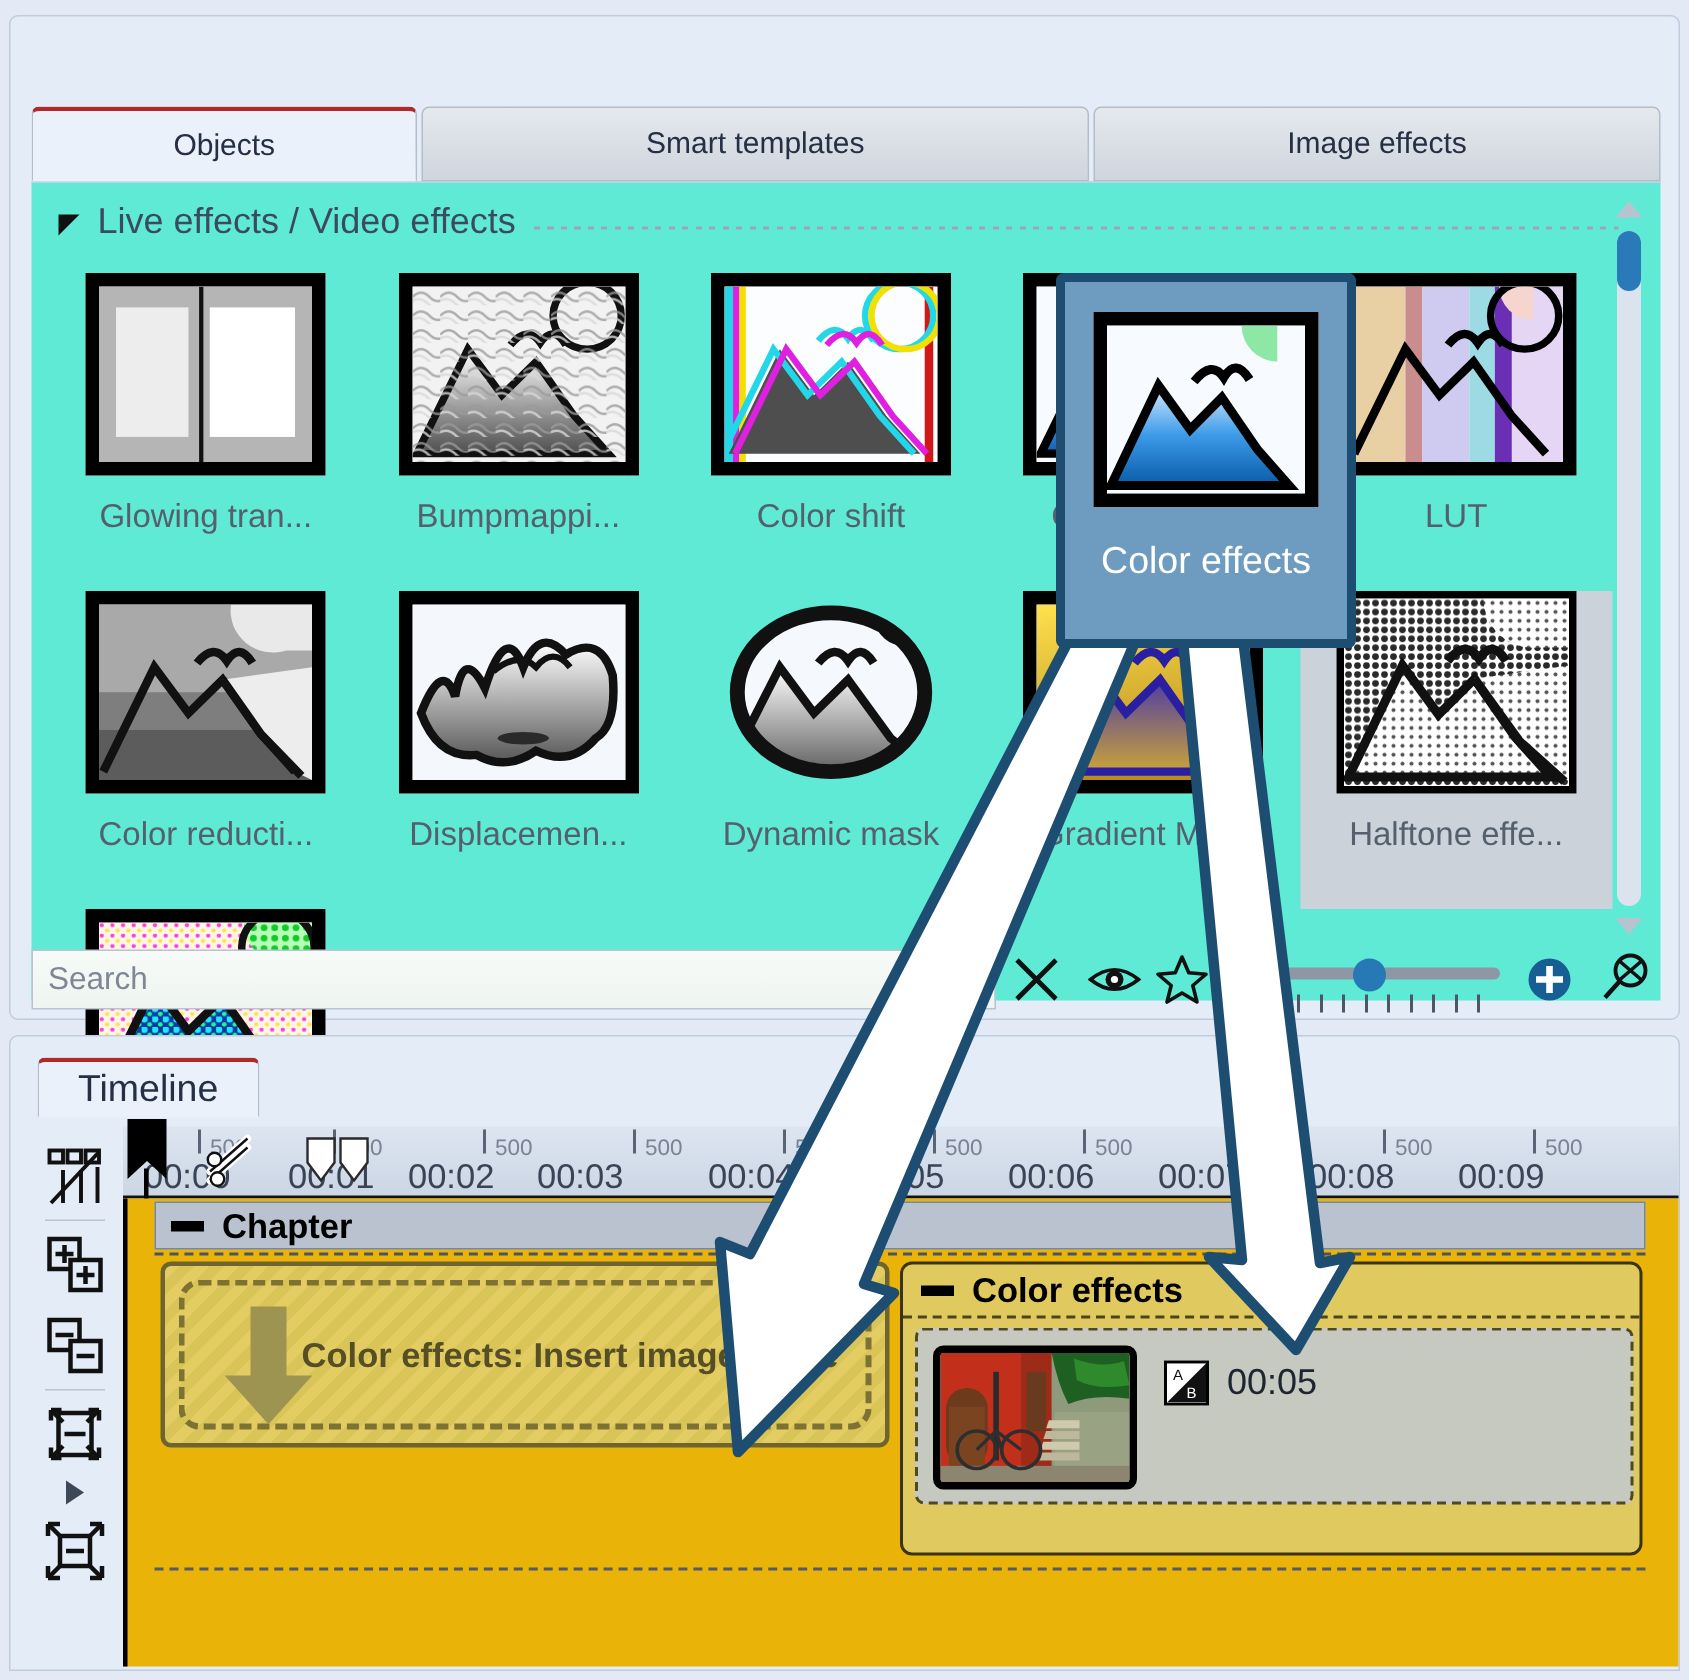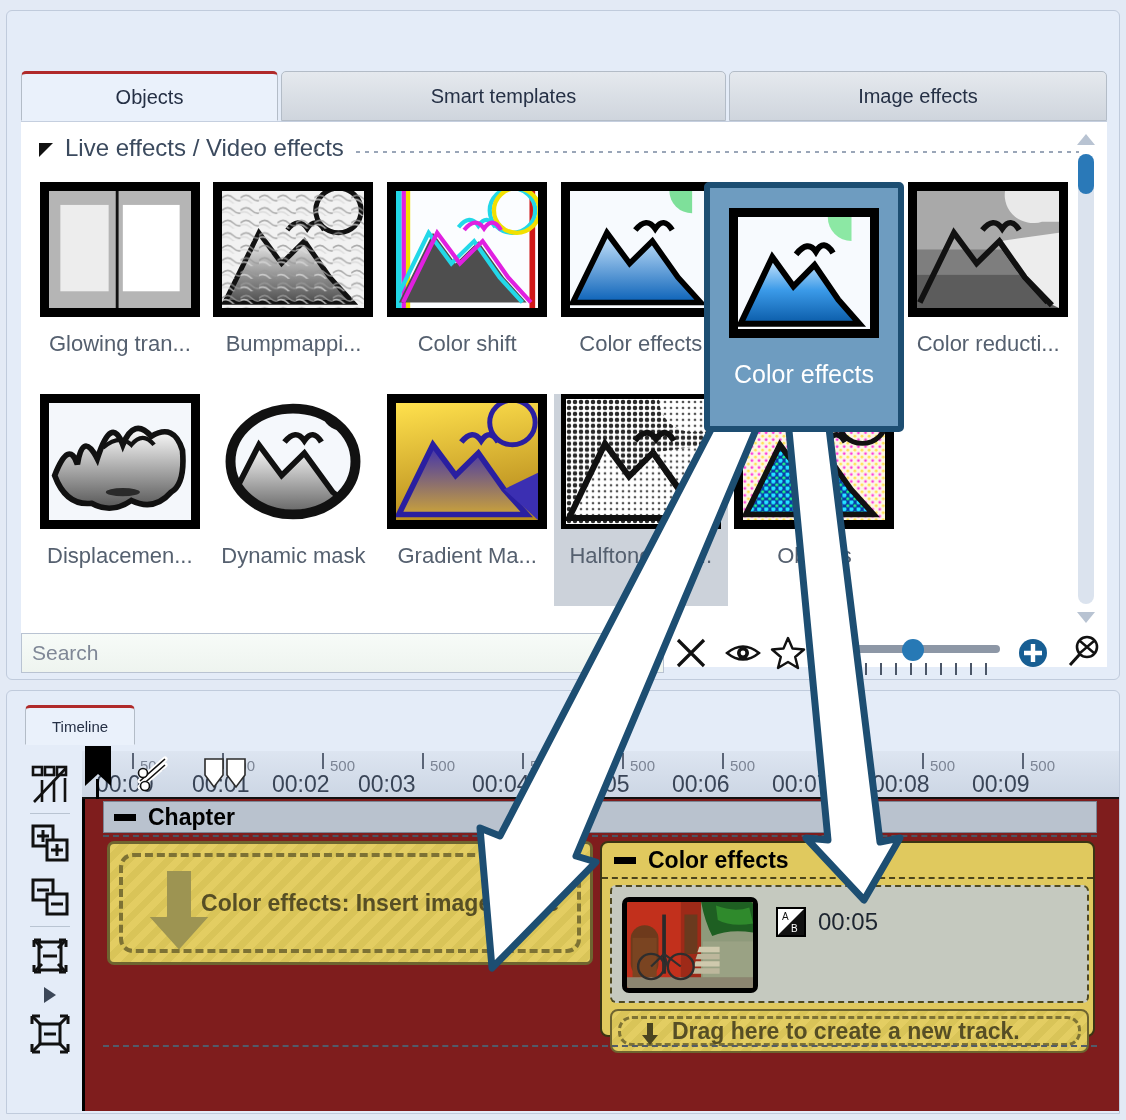--- a/index.html
+++ b/index.html
@@ -48,38 +48,38 @@
     font-size:20px; color:#253045;
     cursor:default;
   }
   .tab-sub.s1{ flex:0 0 257px; background:#eaf1fb; border-bottom-color:#eaf1fb;
                border-top:3px solid #b02a2a; position:relative; z-index:3;}
   .tab-sub.s2{ flex:0 0 445px }
   .tab-sub.s3{ flex:1 1 auto }
 
   .content-area{
     position:absolute; left:14px; top:110px; width:1086px; height:546px;
-    background:#ffffff;
+    background:#5eead4;
     border-top:1px solid #c5cfdf;
   }
 
   
   .sect-head{
     position:absolute; left:18px; top:12px; display:flex; align-items:center; gap:12px;
     width:1040px;
   }
   .tri{ width:0;height:0; border-left:14px solid #111; border-bottom:14px solid transparent; margin-top:4px;}
   .sect-title{ font-size:24px; color:#3b4a5e; white-space:nowrap;}
   .dots{ flex:1; height:2px; margin-top:8px;
     background-image:repeating-linear-gradient(to right,#9aa6b8 0 4px,transparent 4px 9px);}
 
   
   .grid{
     position:absolute; left:12px; top:60px; width:1042px; height:440px;
-    display:grid; grid-template-columns:repeat(6,1fr); grid-auto-rows:212px;
+    display:grid; grid-template-columns:repeat(5,1fr); grid-auto-rows:212px;
   }
   .cell{ display:flex; flex-direction:column; align-items:center; justify-content:flex-start; cursor:default;}
   .cell.sel{ background:#ccd2da; }
   .thumb{ width:160px; height:135px; border:9px solid #000; background:#fff; position:relative; overflow:hidden;}
   .cell-label{ margin-top:14px; font-size:22px; color:#55606f; white-space:nowrap;}
 
   .mount{ width:100%; height:100%; position:relative; overflow:hidden;}
   svg.mnt{ display:block; width:100%; height:100%;}
 
   
@@ -115,21 +115,21 @@
   .ic-zoomx{ width:48px;height:40px;margin-left:8px;}
 
   
   .panel-bottom{
     position:absolute; left:6px; top:690px; width:1114px; height:424px;
     background:#e4ecf8; border:1px solid #c0cbdc; border-radius:6px 6px 0 0;
   }
   .tl-tabs{ position:absolute; left:18px; top:14px; display:flex; gap:3px; }
   .tl-tab{
     height:40px; padding:0 26px; display:flex; align-items:center; justify-content:flex-start;
-    font-size:15px; color:#253045;
+    font-size:25px; color:#253045;
     border:1px solid #b3bcc7; border-radius:5px 5px 0 0;
     background:linear-gradient(#e5e9ee,#ccd2da); cursor:default;
   }
   .tl-tab.active{ background:#eaf1fb; border-top:3px solid #b02a2a; border-bottom-color:#eaf1fb;}
 
   .tl-left{
     position:absolute; left:12px; top:60px; width:62px; height:360px;
     display:flex; flex-direction:column; align-items:center; padding-top:6px;
   }
   .tl-left .tool{ width:52px;height:54px;display:flex;align-items:center;justify-content:center;cursor:default;}
@@ -149,21 +149,21 @@
   .playhead{ position:absolute; left:78px; top:55px; width:30px; height:50px;}
   .ph-body{ width:26px; height:28px; background:#000; }
   .ph-tip{ width:0;height:0;border-left:13px solid #000;border-right:13px solid #000;border-bottom:12px solid transparent;}
   .ph-line{ position:absolute; left:11px; top:28px; width:3px; height:300px; background:#000;}
 
   .cutmark{ position:absolute; left:128px; top:60px; }
   .inout{ position:absolute; left:196px; top:66px; }
 
   .tracks{
     position:absolute; left:75px; top:108px; width:1037px; height:312px;
-    background:#7f1d1d; border-left:3px solid #000; overflow:hidden;
+    background:#eab308; border-left:3px solid #000; overflow:hidden;
   }
   .chapter-bar{
     position:absolute; left:18px; top:2px; width:994px; height:32px;
     background:#b9c2ce; border:1px solid #7b8694;
     display:flex; align-items:center; gap:12px; padding-left:10px;
   }
   .minus{ width:22px;height:7px;background:#000;}
   .chapter-lab{ font-size:23px; font-weight:bold; color:#000;}
 
   .dash-row{ position:absolute; left:18px; top:36px; width:994px; height:0;
@@ -719,29 +719,20 @@
                   <rect width="26" height="26" fill="#fff"></rect>
                   <path d="M26 0 L26 26 L0 26 Z" fill="#111"></path>
                   <text x="4" y="11" font-family="Liberation Sans, sans-serif" font-size="10" fill="#111">A</text>
                   <text x="13" y="23" font-family="Liberation Sans, sans-serif" font-size="10" fill="#fff">B</text>
                 </svg>
               </div>
               <div class="clip-timetext">00:05</div>
             </div>
           </div>
         </div>
-        <div class="newtrack">
-          <div class="nt-inner"></div>
-          <div class="nt-arrow">
-            <svg width="20" height="24" viewBox="0 0 20 24">
-              <path d="M7 1 L13 1 L13 13 L18 13 L10 23 L2 13 L7 13 Z" fill="#4a4420"></path>
-            </svg>
-          </div>
-          <div class="nt-text">Drag here to create a new track.</div>
-        </div>
       </div>
 
       <div class="lower-dash"></div>
     </div>
   </div>
 
   <div class="overlay">
     <svg width="1126" height="1120" viewBox="0 0 1126 1120" style="position:absolute;left:0;top:0;">
 
       <g>

